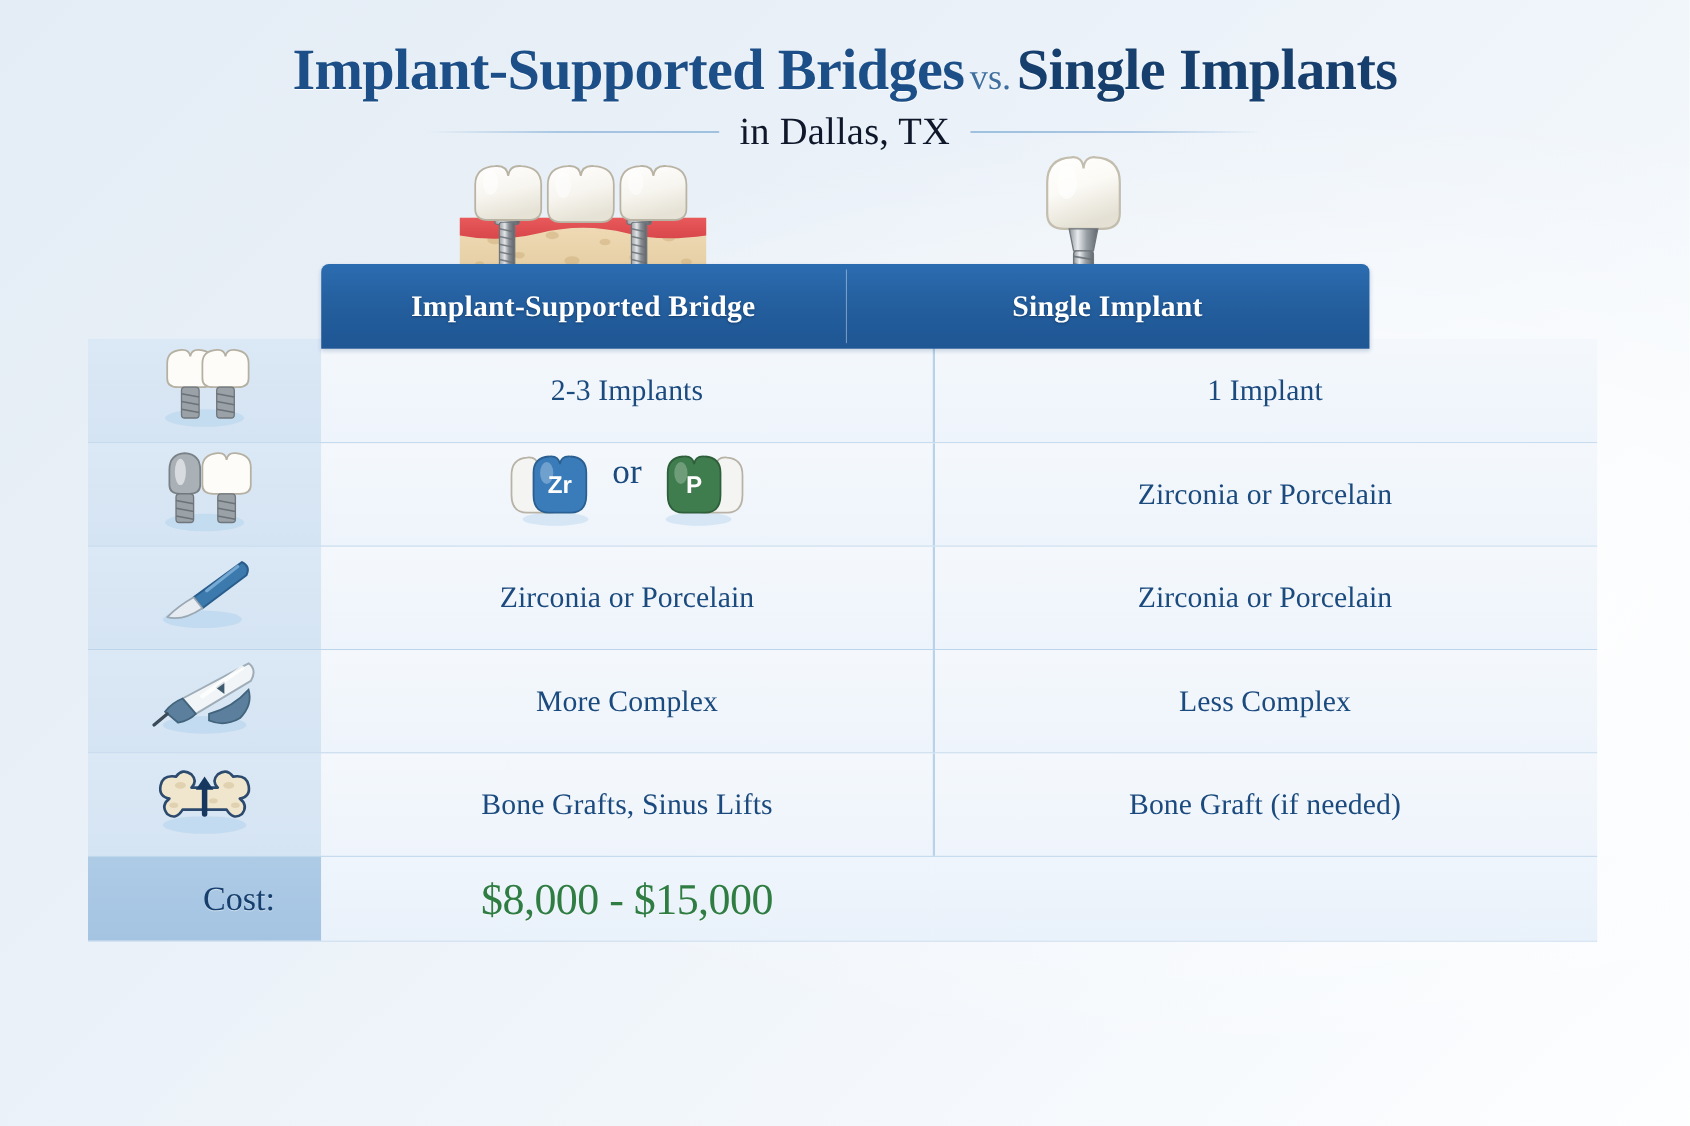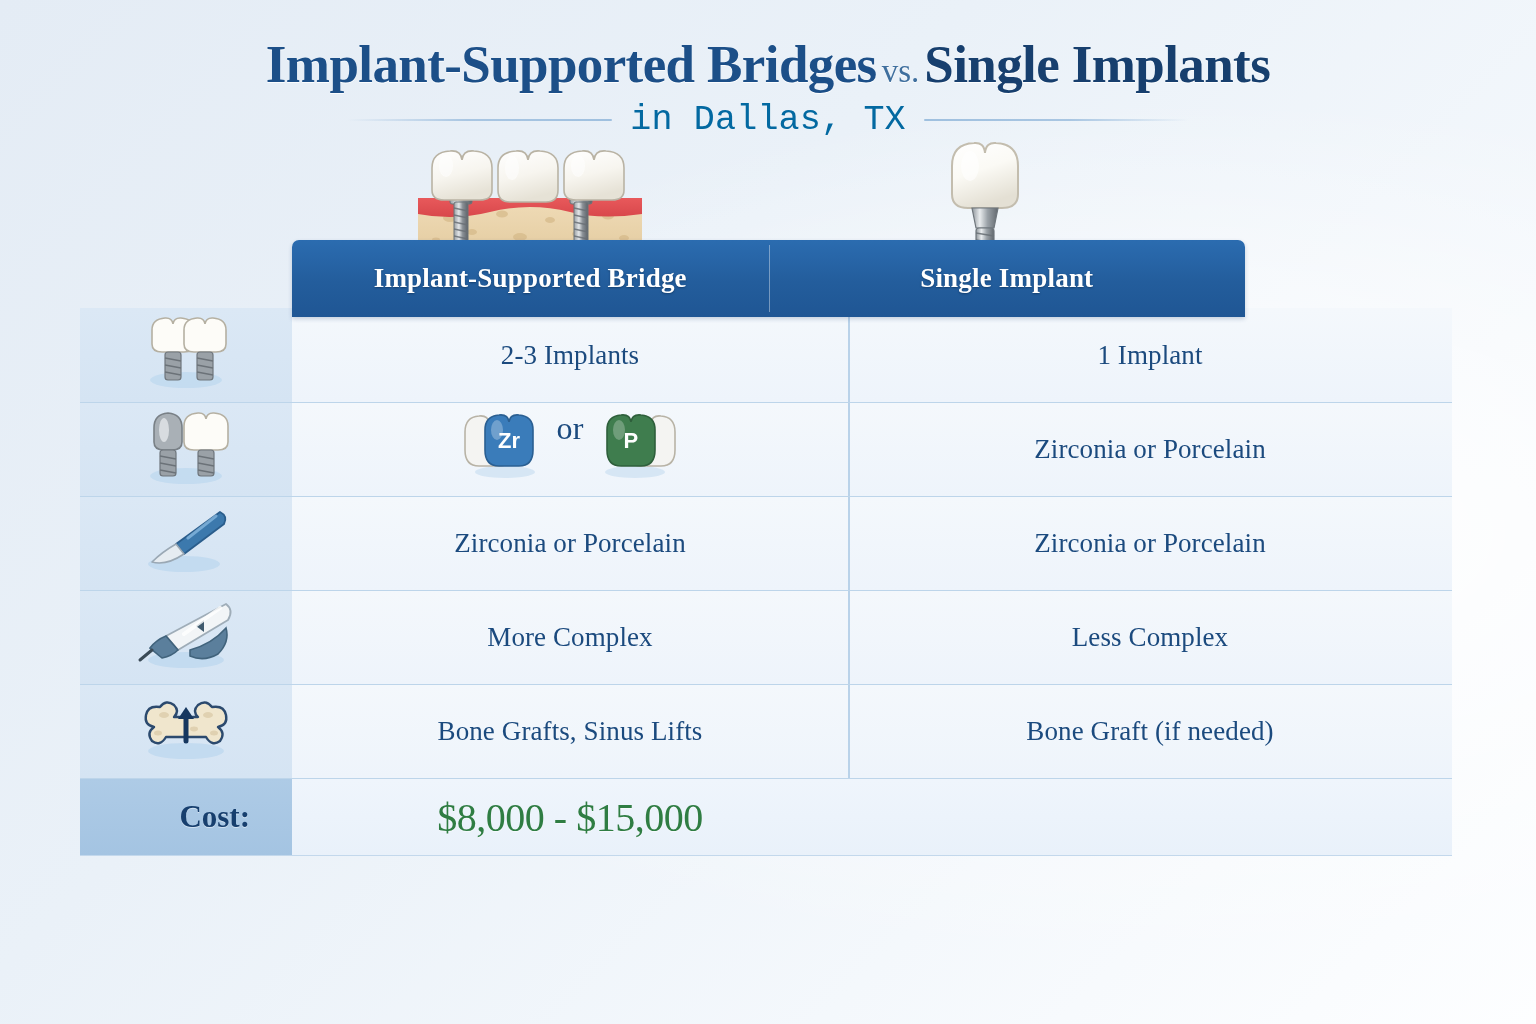--- a/index.html
+++ b/index.html
@@ -56,23 +56,23 @@
   .sub-rule {
     height: 2px;
     width: 265px;
     background: linear-gradient(90deg, rgba(173,200,226,0) 0%, #a9c6e2 45%, #9fc0df 100%);
     border-radius: 2px;
   }
   .sub-rule.right {
     background: linear-gradient(270deg, rgba(173,200,226,0) 0%, #a9c6e2 45%, #9fc0df 100%);
   }
   .subtitle {
-    font-family: Liberation Mono, monospace;
+    font-family: Liberation Serif, serif;
     font-size: 35px;
-    color: #0369a1;
+    color: #0f172a;
     white-space: nowrap;
     letter-spacing: 0.2px;
   }
 
   
   .illus-bridge { position: absolute; left: 410px; top: 142px; }
   .illus-single { position: absolute; left: 930px; top: 136px; }
 
   
   .table {
@@ -172,21 +172,21 @@
     border-bottom: 1.5px solid #c3d8ec;
   }
   .row.cost .cell-icon {
     background: linear-gradient(180deg, #aecbe6 0%, #a4c4e2 100%);
     justify-content: flex-end;
     padding-right: 42px;
   }
   .cost-label {
     font-family: "Liberation Serif", serif;
     font-size: 31px;
-    font-weight: 700;
+    font-weight: 400;
     color: #173f6e;
     text-shadow: 0 1px 0 rgba(255,255,255,.45);
   }
   .row.cost .cell-data {
     background: linear-gradient(180deg, #eff5fc 0%, #e9f1fa 100%);
     justify-content: center;
   }
   .row.cost .cell-tail {
     background: linear-gradient(180deg, #eff5fc 0%, #e9f1fa 100%);
   }

